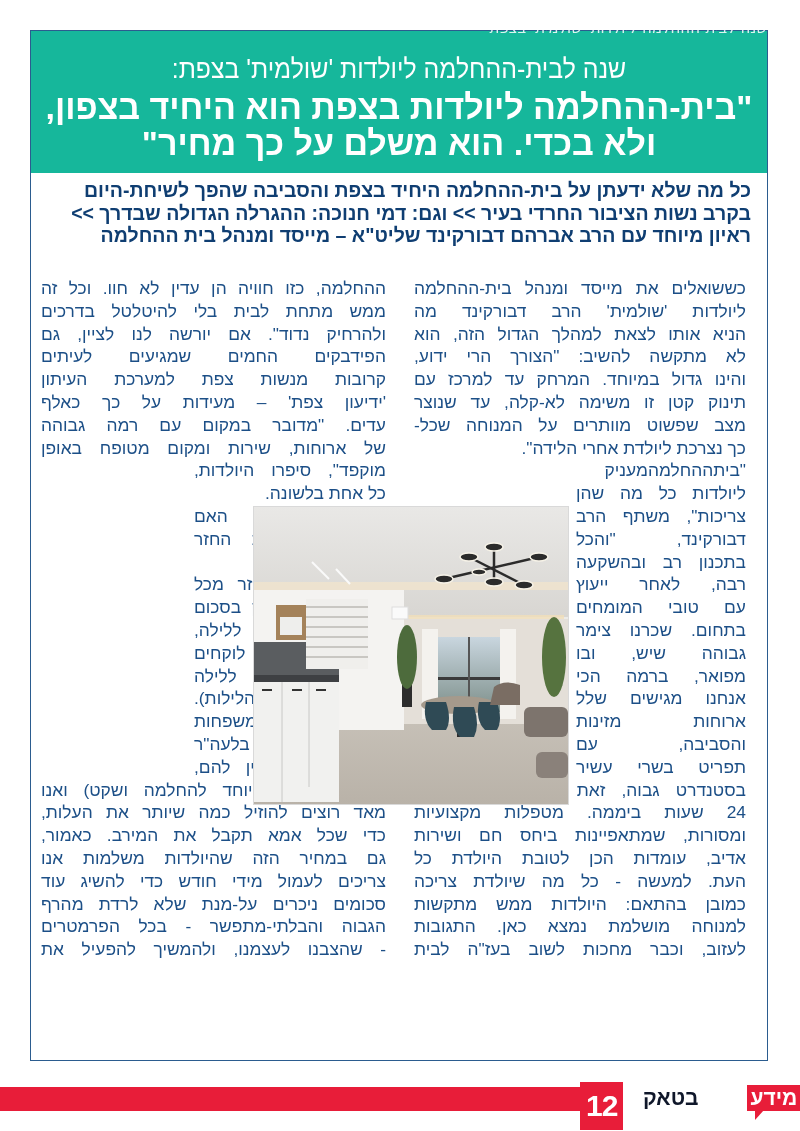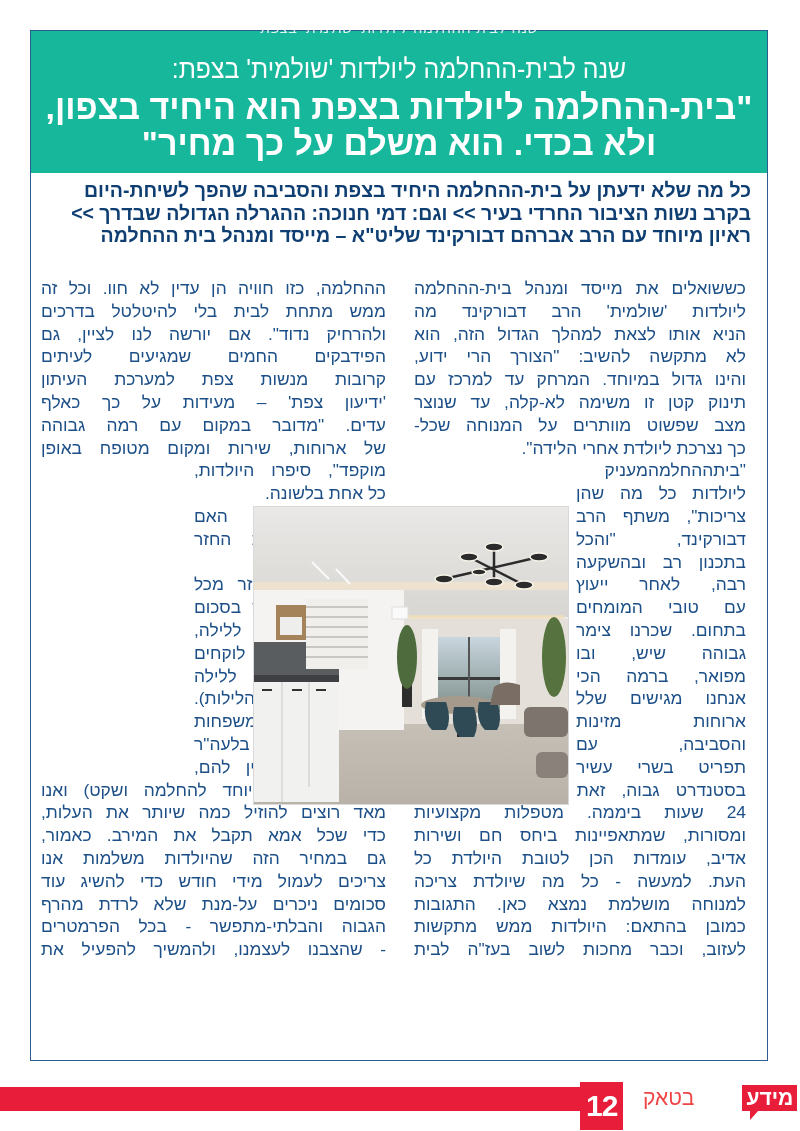--- a/index.html
+++ b/index.html
@@ -1,35 +1,35 @@
 <!DOCTYPE html>
 <html><head>
 <meta charset="utf-8">
 <style>
   html, body { margin:0; padding:0; background:#ffffff; }
   body { width:800px; height:1131px; position:relative; overflow:hidden; font-family:"DejaVu Sans", sans-serif; }
   .top-strip { position:absolute; left:0; top:0; width:800px; height:30px; background:#ffffff; }
   .article-box { position:absolute; left:30px; top:30px; width:738px; height:1031px; border:1.5px solid #2b5c8f; box-sizing:border-box; background:#ffffff; }
   .header-band { position:absolute; left:0; top:0; width:100%; height:142px; background:#16b79b; direction:rtl; text-align:center; color:#ffffff; }
-  .cut-line { position:absolute; left:0; right:0; top:-8px; height:10px; overflow:hidden; font-size:15px; line-height:10px; color:#ffffff; opacity:.85; white-space:nowrap; }
+  .cut-line { position:absolute; left:0; right:0; top:-8px; height:10px; overflow:hidden; font-size:15px; line-height:10px; color:#ffffff; opacity:.85; white-space:nowrap;text-align:right; }
   .kicker { position:absolute; left:0; right:0; top:22px; font-family:"Liberation Sans", sans-serif; font-size:27px; line-height:32px; font-weight:normal; transform:scaleX(.92); }
   .headline { position:absolute; left:0; right:0; top:58px; font-family:"Liberation Sans", sans-serif; font-size:34px; line-height:36px; font-weight:bold; }
   .subhead { position:absolute; left:10px; right:16px; top:148px; direction:rtl; color:#0f3e72; font-family:"Liberation Sans", sans-serif; font-weight:bold; font-size:19.5px; line-height:22.5px; }
   .col { position:absolute; direction:rtl; color:#1c4f87; font-family:"Liberation Sans", sans-serif; font-size:17.4px; line-height:22.8px; text-align:justify; text-align-last:justify; }
   .col .line { display:block; white-space:nowrap; text-align:justify; text-align-last:justify; }
   .col-right { left:383px; width:332px; top:246px; }
   .col-left { left:10px; width:345px; top:246px; }
   .narrow-right { width:170px; margin-right:0; }
   .narrow-left { width:192px; }
   .photo { position:absolute; left:222px; top:475px; width:314px; height:297px; overflow:hidden; border:1px solid #d9d9d9; }
   .photo svg { display:block; }
   .footer-bar { position:absolute; left:0; top:1087px; width:598px; height:24px; background:#e81d39; }
   .page-num { position:absolute; left:580px; top:1082px; height:32px; padding:8px 6px; background:#e81d39; color:#ffffff; font-family:"Liberation Sans", sans-serif; font-weight:bold; font-size:30px; line-height:32px; letter-spacing:-1px; }
   .brand { position:absolute; left:643px; top:1085px; direction:rtl; display:flex; align-items:center; gap:4px; }
-  .brand-word-plain { color:#ef4444; font-family:"Liberation Sans", sans-serif; font-weight:normal; font-size:21px; line-height:24px; }
+  .brand-word-plain { color:#0f172a; font-family:"Liberation Sans", sans-serif; font-weight:bold; font-size:21px; line-height:24px; }
   .brand-box { position:relative; background:#e81d39; color:#ffffff; font-family:"Liberation Sans", sans-serif; font-weight:bold; font-size:21px; line-height:26px; padding:0 4px;margin-left:44px; }
   .brand-box::after { content:""; position:absolute; left:8px; bottom:-9px; width:0; height:0; border-left:0 solid transparent; border-right:9px solid transparent; border-top:10px solid #e81d39; }
 </style>
 </head>
 <body>
 
 <div class="top-strip"></div>
 
 <div class="article-box">
 
@@ -71,22 +71,22 @@
       <span class="line">אנחנו מגישים שלל</span>
       <span class="line">ארוחות מזינות</span>
       <span class="line">והסביבה, עם</span>
       <span class="line">תפריט בשרי עשיר</span>
     </div>
     <span class="line">בסטנדרט גבוה, זאת לצד שפע פינוקים</span>
     <span class="line">24 שעות ביממה. מטפלות מקצועיות</span>
     <span class="line">ומסורות, שמתאפיינות ביחס חם ושירות</span>
     <span class="line">אדיב, עומדות הכן לטובת היולדת כל</span>
     <span class="line">העת. למעשה - כל מה שיולדת צריכה</span>
+    <span class="line">כמובן בהתאם: היולדות ממש מתקשות</span>
     <span class="line">למנוחה מושלמת נמצא כאן. התגובות</span>
-    <span class="line">כמובן בהתאם: היולדות ממש מתקשות</span>
     <span class="line">לעזוב, וכבר מחכות לשוב בעז"ה לבית</span>
   </div>
 
   <div class="col col-left">
     <span class="line">ההחלמה, כזו חוויה הן עדין לא חוו. וכל זה</span>
     <span class="line">ממש מתחת לבית בלי להיטלטל בדרכים</span>
     <span class="line">ולהרחיק נדוד". אם יורשה לנו לציין, גם</span>
     <span class="line">הפידבקים החמים שמגיעים לעיתים</span>
     <span class="line">קרובות מנשות צפת למערכת העיתון</span>
     <span class="line">'ידיעון צפת' – מעידות על כך כאלף</span>

